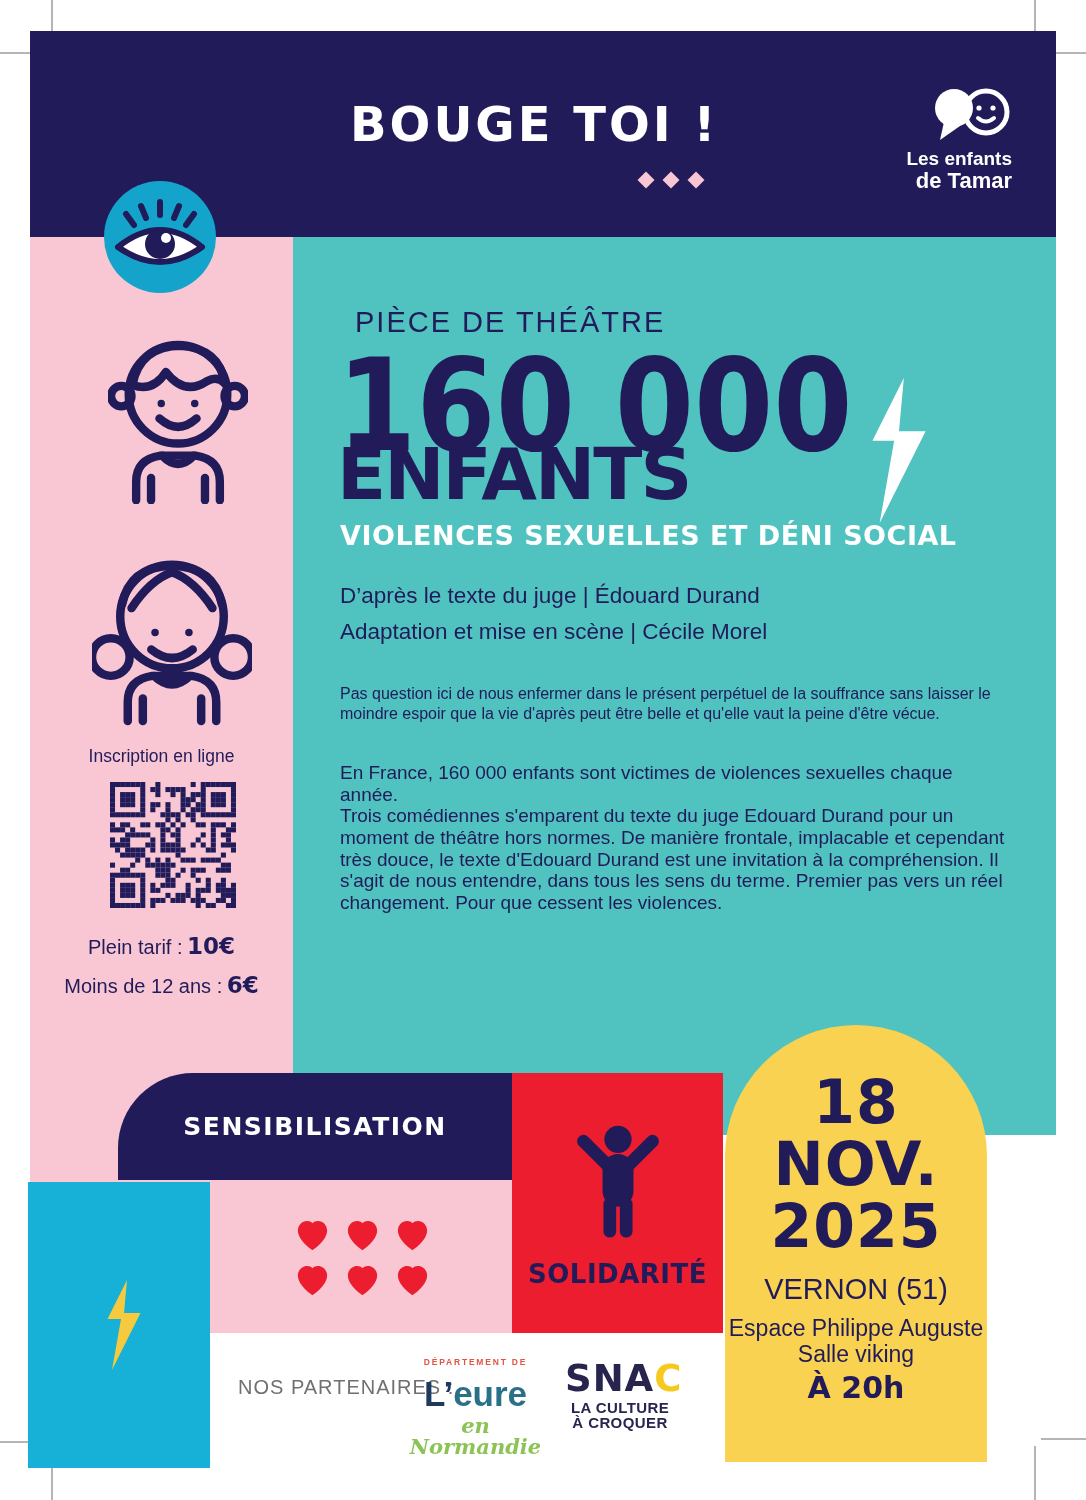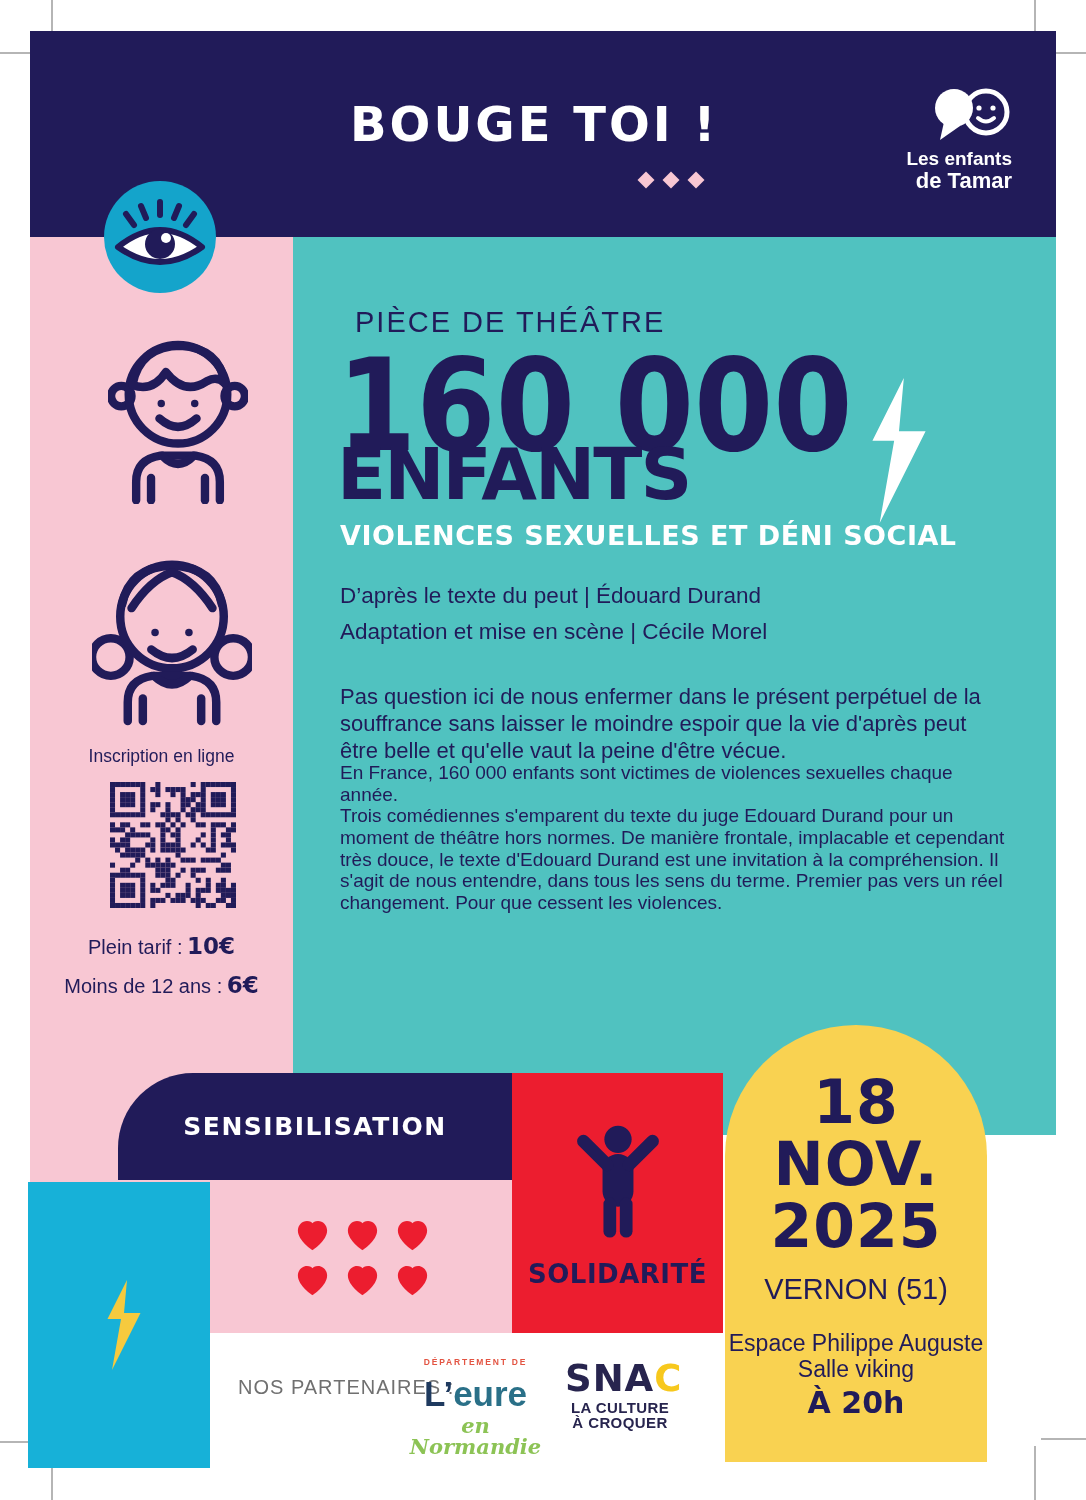--- a/index.html
+++ b/index.html
@@ -20,21 +20,21 @@
   .heart{width:39px;height:36px;fill:var(--red);}
   .red-block{left:512px;top:1073px;width:211px;height:260px;background:var(--red);
              display:flex;flex-direction:column;align-items:center;padding-top:50px;box-sizing:border-box;}
   .red-block .label{margin-top:16px;color:var(--navy);font-weight:bold;font-size:26px;
                     letter-spacing:0.5px;font-family:"DejaVu Sans",sans-serif;}
   .cyan-block{left:28px;top:1182px;width:182px;height:286px;background:var(--cyan_bright);}
   .arch{left:725px;top:1025px;width:262px;height:437px;background:var(--yellow);
         border-radius:165px 165px 0 0;text-align:center;color:var(--navy);box-sizing:border-box;padding-top:46px;}
   .arch .d{font-family:"DejaVu Sans",sans-serif;font-weight:bold;font-size:60px;line-height:62px;letter-spacing:1px;}
   .arch .city{margin-top:16px;font-size:29px;}
-  .arch .venue{margin-top:24px;font-size:23px;line-height:26px;}
+  .arch .venue{margin-top:9px;font-size:23px;line-height:26px;}
   .arch .time{margin-top:3px;font-size:30px;font-weight:bold;font-family:"DejaVu Sans",sans-serif;}
   
   .logo{left:350px;top:96px;color:#fff;font-family:"DejaVu Sans",sans-serif;font-weight:bold;
         font-size:48px;letter-spacing:3px;}
   .diamonds{left:640px;top:174px;display:flex;gap:13px;}
   .diamonds i{width:12px;height:12px;background:var(--pink);transform:rotate(45deg);display:block;}
   .tamar{left:878px;top:86px;width:134px;text-align:right;color:#fff;}
   .tamar .n1{font-weight:bold;font-size:19px;line-height:21px;}
   .tamar .n2{font-weight:bold;font-size:22px;line-height:24px;}
   
@@ -47,21 +47,21 @@
   .price .val{font-size:23px;font-weight:bold;font-family:"DejaVu Sans",sans-serif;}
   
   .kicker{left:355px;top:306px;color:var(--navy);font-size:29px;letter-spacing:2px;}
   .title-l1{left:337px;top:342px;color:var(--navy);font-family:"DejaVu Sans",sans-serif;font-weight:bold;
             font-size:114px;line-height:1;transform:scaleY(1.12);transform-origin:left top;}
   .title-l2{left:337px;top:438px;color:var(--navy);font-family:"DejaVu Sans",sans-serif;font-weight:bold;
             font-size:72px;line-height:1;letter-spacing:-2px;}
   .subtitle{left:340px;top:520px;color:#fff;font-weight:bold;font-size:27px;letter-spacing:0.5px;
             font-family:"DejaVu Sans",sans-serif;}
   .credits{left:340px;top:578px;color:var(--navy);font-size:22.5px;line-height:36px;}
-  .para-lead{left:340px;top:684px;width:665px;color:var(--navy);font-size:22px;line-height:1.22;}
+  .para-lead{left:340px;top:684px;width:665px;color:var(--navy);font-size:16px;line-height:1.22;}
   .para-small{left:340px;top:762px;width:665px;color:var(--navy);font-size:19px;line-height:1.14;}
   
   .partners-label{left:238px;top:1376px;color:var(--partners_gray);font-size:20px;letter-spacing:1px;}
   .eure{left:408px;top:1358px;width:135px;text-align:center;line-height:1;}
   .eure .top{color:var(--eure_red);font-size:8.5px;font-weight:bold;letter-spacing:1.8px;}
   .eure .name{font-family:Liberation Sans, sans-serif;font-weight:bold;font-size:35px;margin-top:9px;}
   .eure .name .p{color:var(--eure_navy);} .eure .name .w{color:var(--eure_blue);}
   .eure .sub{font-family:"DejaVu Serif",serif;font-style:italic;font-weight:bold;color:var(--normandie_green);
              font-size:21px;margin-top:4px;}
   .snac{left:565px;top:1360px;width:110px;text-align:center;line-height:1;}
@@ -479,21 +479,21 @@
 <div class="abs kicker">PIÈCE DE THÉÂTRE</div>
 <div class="abs title-l1">160 000</div>
 <div class="abs title-l2">ENFANTS</div>
 <div class="abs" style="left:860px;top:378px">
   <svg width="78" height="145" viewBox="0 0 60 120">
     <polygon points="34,0 8,52 26,52 14,120 52,44 30,44" fill="#fff"></polygon>
   </svg>
 </div>
 <div class="abs subtitle">VIOLENCES SEXUELLES ET DÉNI SOCIAL</div>
 <div class="abs credits">
-  <div>D’après le texte du peut | Édouard Durand</div>
+  <div>D’après le texte du juge | Édouard Durand</div>
   <div>Adaptation et mise en scène | Cécile Morel</div>
 </div>
 <div class="abs para-lead">Pas question ici de nous enfermer dans le présent perpétuel de la souffrance sans laisser le moindre espoir que la vie d'après peut être belle et qu'elle vaut la peine d'être vécue.</div>
 <div class="abs para-small">
   <div>En France, 160 000 enfants sont victimes de violences sexuelles chaque année.</div>
   <div>Trois comédiennes s'emparent du texte du juge Edouard Durand pour un moment de théâtre hors normes. De manière frontale, implacable et cependant très douce, le texte d'Edouard Durand est une invitation à la compréhension. Il s'agit de nous entendre, dans tous les sens du terme. Premier pas vers un réel changement. Pour que cessent les violences.</div>
 </div>
 
 <div class="abs banner">
   <span>SENSIBILISATION</span>

